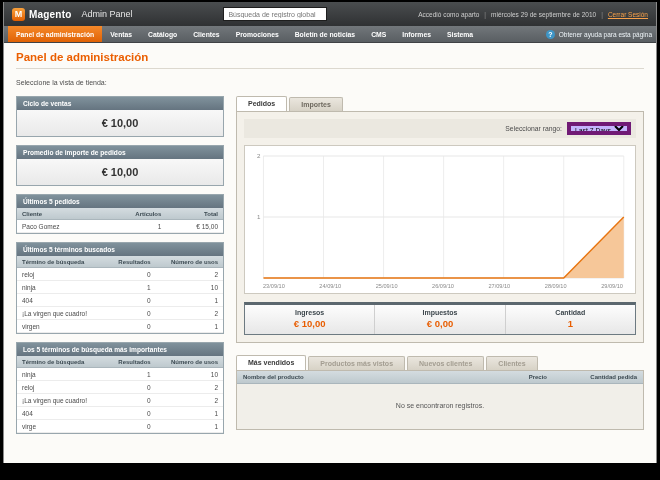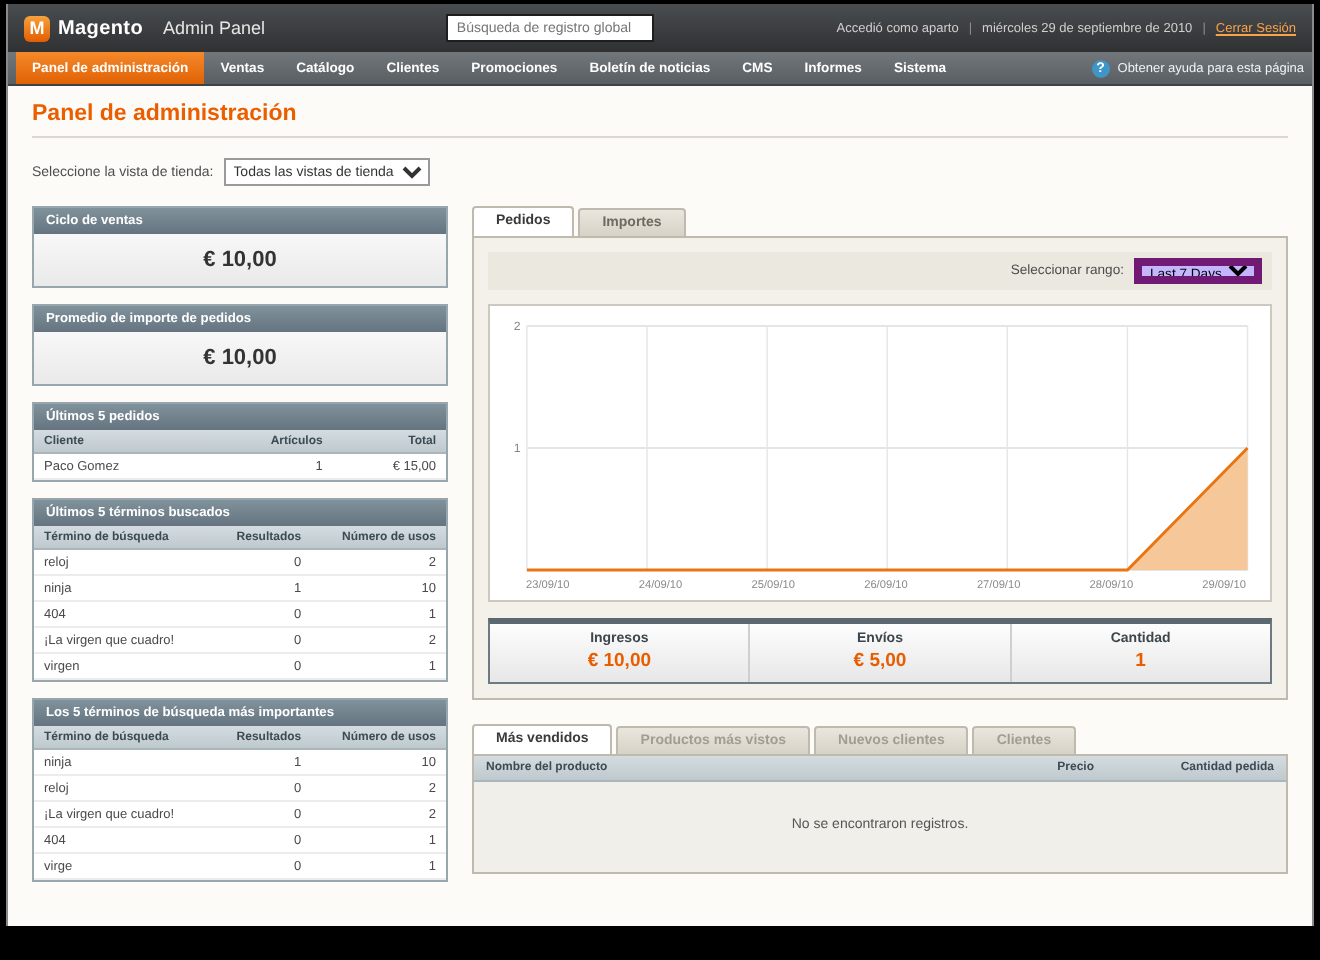--- a/index.html
+++ b/index.html
@@ -159,23 +159,20 @@
       <span class="help-icon">?</span>
       <span>Obtener ayuda para esta página</span>
     </span>
   </div>
 
   <div class="content">
     <div class="page-title">Panel de administración</div>
 
     <div class="switcher">
       <span>Seleccione la vista de tienda:</span>
-      <select>
-        <option>Todas las vistas de tienda</option>
-      </select>
     </div>
 
     <div class="cols">
 
       <div class="left-col">
 
         <div class="panel">
           <div class="panel-header">Ciclo de ventas</div>
           <div class="panel-value">€ 10,00</div>
         </div>
@@ -329,22 +326,22 @@
                 <span>29/09/10</span>
               </div>
           </div>
 
           <div class="totals">
             <div class="total-cell">
               <div class="total-label">Ingresos</div>
               <div class="total-value">€ 10,00</div>
             </div>
             <div class="total-cell">
-              <div class="total-label">Envíos</div>
-              <div class="total-value">€ 5,00</div>
+              <div class="total-label">Impuestos</div>
+              <div class="total-value">€ 0,00</div>
             </div>
             <div class="total-cell">
               <div class="total-label">Cantidad</div>
               <div class="total-value">1</div>
             </div>
           </div>
         </div>
 
         <div class="tabs bottom-tabs">
           <div class="tab active">Más vendidos</div>

